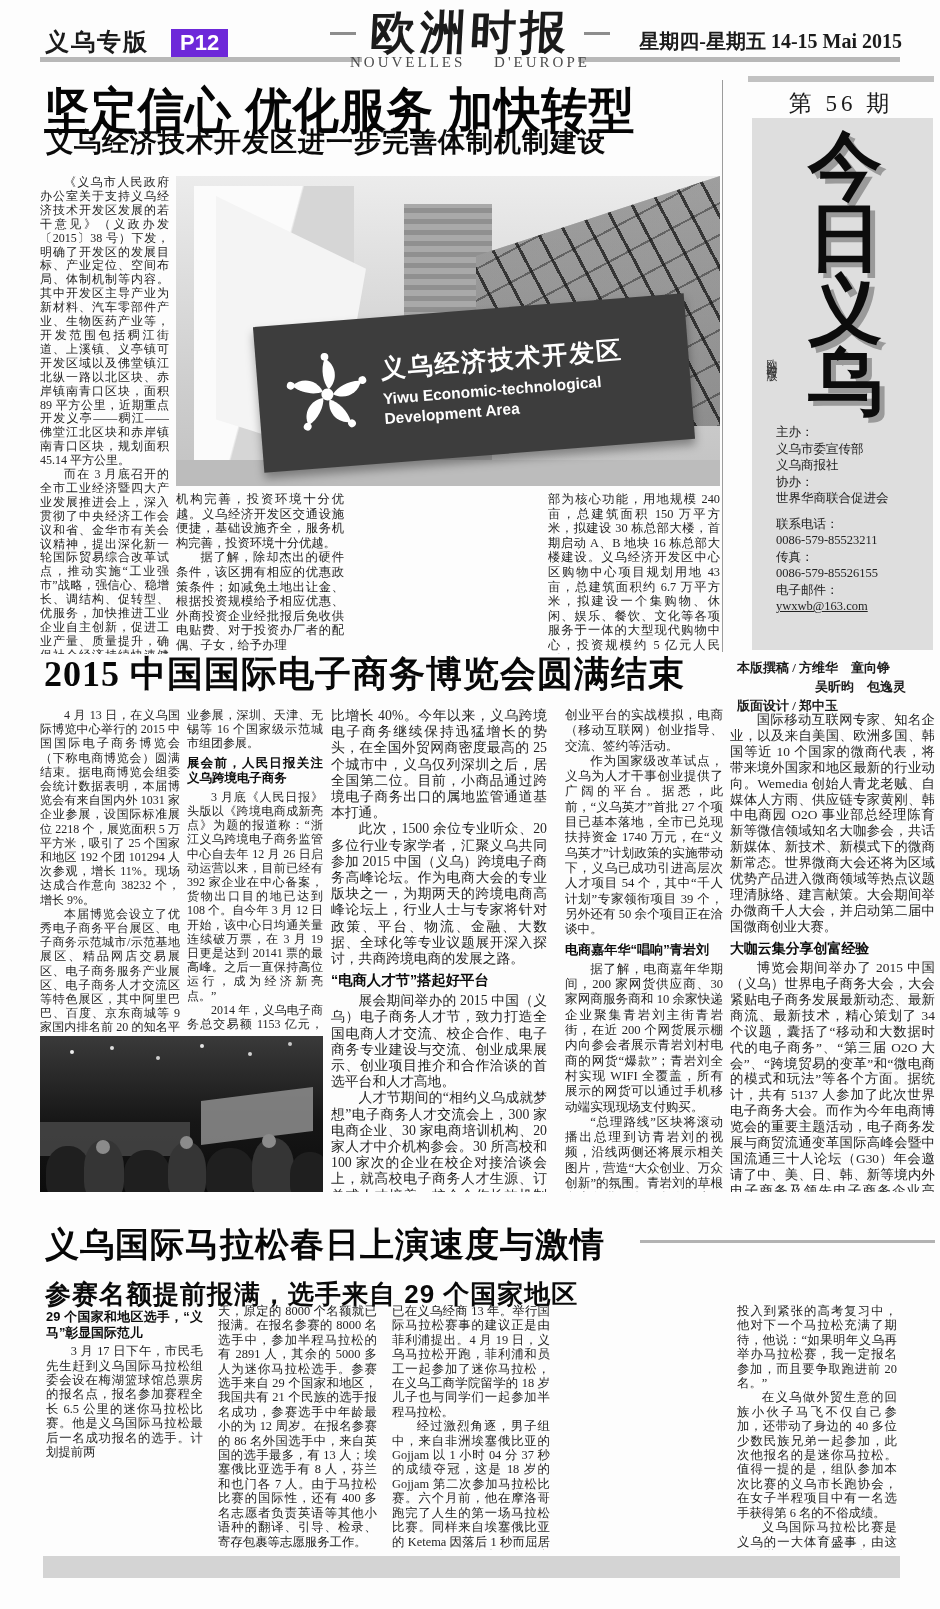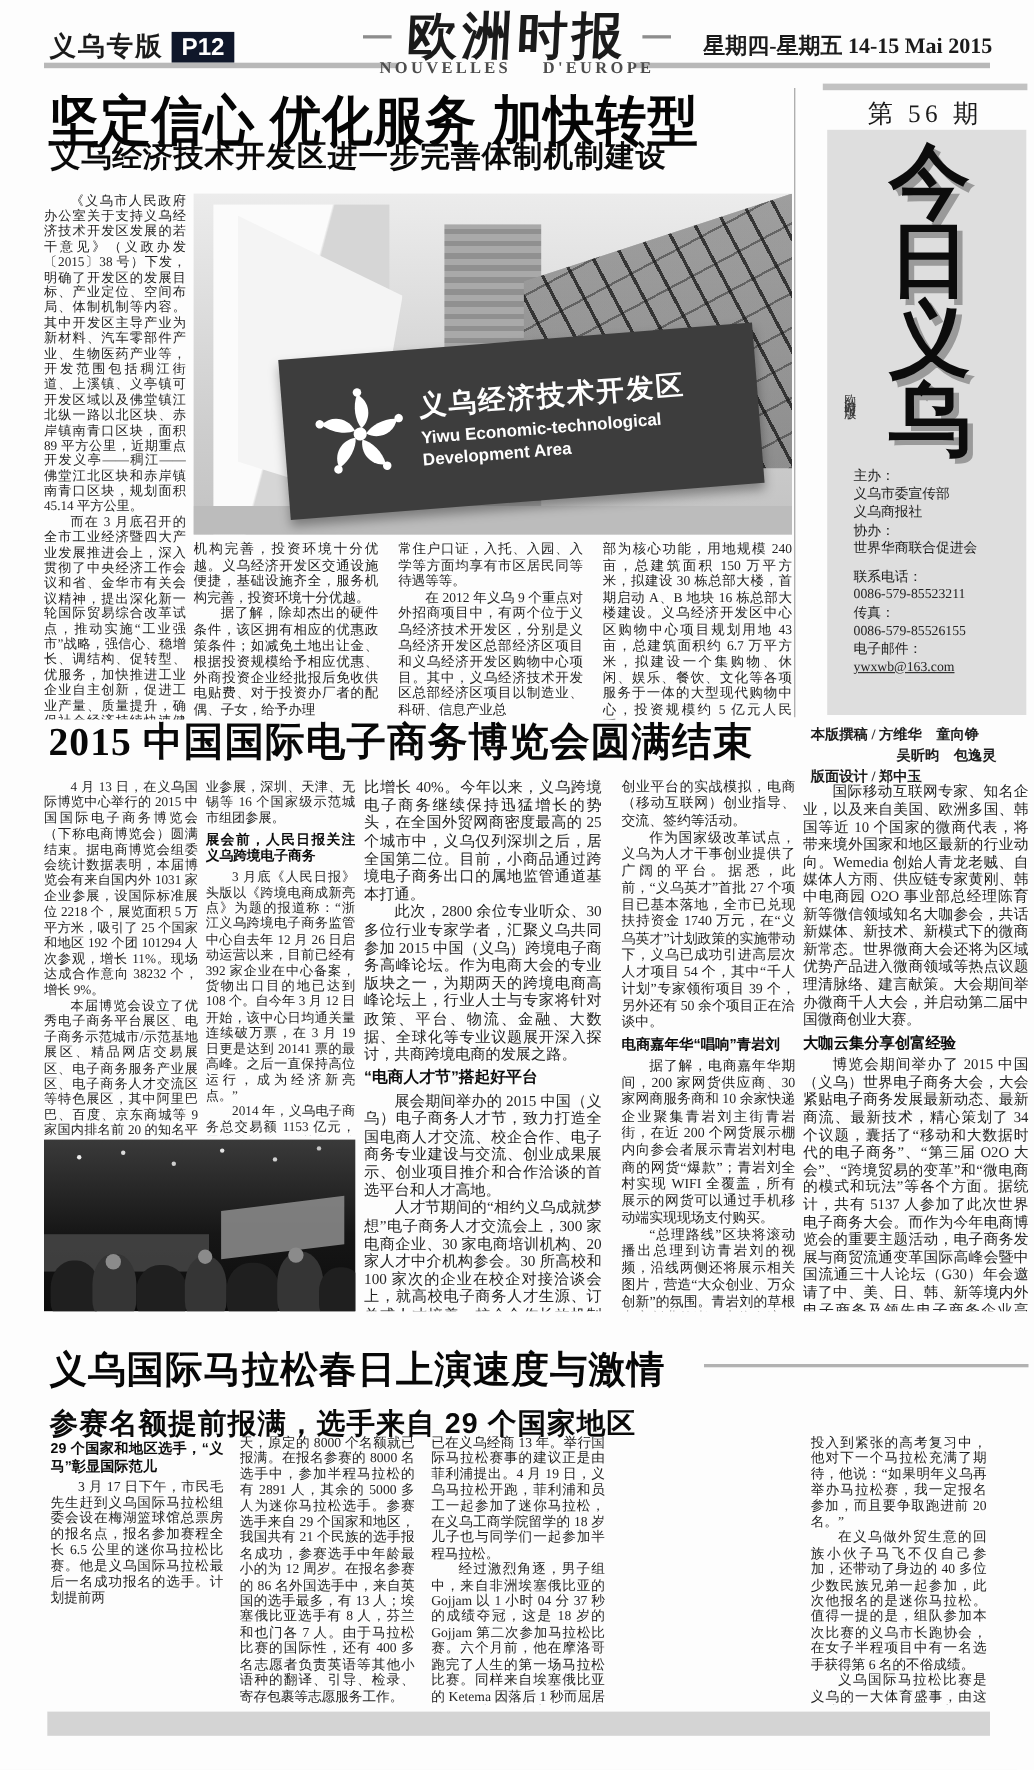--- a/index.html
+++ b/index.html
@@ -3,29 +3,29 @@
 <meta charset="utf-8">
 <style>
   html,body{margin:0;padding:0;background:#e9e9e9;}
   .page{position:relative;width:940px;height:1609px;background:#fdfdfd;margin:0 auto;
         font-family:"Liberation Serif","DejaVu Serif",serif;color:#1b1b1b;overflow:hidden;}
   .abs{position:absolute;}
   .sans{font-family:"Liberation Sans","DejaVu Sans",sans-serif;}
 
   
   .edition{left:45px;top:26px;font-weight:bold;font-size:24px;letter-spacing:2px;}
-  .edition .badge{display:inline-block;background:#0f172a;color:#fff;font-size:22px;
-                  font-weight:bold;padding:1px 9px;margin-left:7px;letter-spacing:0;}
+  .edition .badge{display:inline-block;background:#6d28d9;color:#fff;font-size:22px;
+                  font-weight:bold;padding:1px 9px;margin-left:22px;letter-spacing:0;}
   .rule-left{left:40px;top:57px;width:322px;height:5px;background:#b8b8b8;}
   .rule-right{left:578px;top:57px;width:322px;height:5px;background:#b8b8b8;}
   .masthead{left:355px;top:2px;width:230px;text-align:center;font-weight:900;font-size:46px;
             letter-spacing:4px;transform:skewX(-3deg);}
   .mast-dash{top:32px;width:26px;height:3px;background:#8d8d8d;}
   .masthead-sub{left:345px;top:54px;width:250px;text-align:center;font-size:15px;color:#4c4c4c;
-                letter-spacing:3px;word-spacing:22px;font-weight:bold;}
+                letter-spacing:3px;word-spacing:22px;}
   .dateline{left:612px;top:28px;width:290px;font-weight:bold;font-size:20px;text-align:right;}
 
   
   .a1-headline{left:44px;top:78px;width:690px;font-weight:900;font-size:46px;letter-spacing:1px;
                font-family:"Liberation Sans","DejaVu Sans",sans-serif;transform:scaleY(1.06);transform-origin:top left;color:#050505;}
   .a1-subheadline{left:46px;top:124px;width:660px;font-weight:bold;font-size:27px;letter-spacing:1px;color:#0a0a0a;}
 
   
   .rail-divider{left:722px;top:80px;width:1px;height:572px;background:#9c9c9c;}
   .rail-topbar{left:748px;top:76px;width:186px;height:6px;background:#c2c2c2;}
@@ -192,43 +192,39 @@
           <div>Development Area</div>
         </div>
       </div>
     </div>
   </div>
 
   <div class="col a1-colA">
     <p class="cont">机构完善，投资环境十分优越。义乌经济开发区交通设施便捷，基础设施齐全，服务机构完善，投资环境十分优越。</p>
     <p>据了解，除却杰出的硬件条件，该区拥有相应的优惠政策条件；如减免土地出让金、根据投资规模给予相应优惠、外商投资企业经批报后免收供电贴费、对于投资办厂者的配偶、子女，给予办理</p>
   </div>
-  <div class="col a1-colB">
-    <p class="cont">常住户口证，入托、入园、入学等方面均享有市区居民同等待遇等等。</p>
-    <p>在 2012 年义乌 9 个重点对外招商项目中，有两个位于义乌经济技术开发区，分别是义乌经济开发区总部经济区项目和义乌经济开发区购物中心项目。其中，义乌经济技术开发区总部经济区项目以制造业、科研、信息产业总</p>
-  </div>
   <div class="col a1-colC">
     <p class="cont">部为核心功能，用地规模 240 亩，总建筑面积 150 万平方米，拟建设 30 栋总部大楼，首期启动 A、B 地块 16 栋总部大楼建设。义乌经济开发区中心区购物中心项目规划用地 43 亩，总建筑面积约 6.7 万平方米，拟建设一个集购物、休闲、娱乐、餐饮、文化等各项服务于一体的大型现代购物中心，投资规模约 5 亿元人民币。</p>
   </div>
 
   <div class="abs a2-headline">2015 中国国际电子商务博览会圆满结束</div>
 
   <div class="col a2-col1">
     <p>4 月 13 日，在义乌国际博览中心举行的 2015 中国国际电子商务博览会（下称电商博览会）圆满结束。据电商博览会组委会统计数据表明，本届博览会有来自国内外 1031 家企业参展，设国际标准展位 2218 个，展览面积 5 万平方米，吸引了 25 个国家和地区 192 个团 101294 人次参观，增长 11%。现场达成合作意向 38232 个，增长 9%。</p>
     <p>本届博览会设立了优秀电子商务平台展区、电子商务示范城市/示范基地展区、精品网店交易展区、电子商务服务产业展区、电子商务人才交流区等特色展区，其中阿里巴巴、百度、京东商城等 9 家国内排名前 20 的知名平台企业参展，来自美国、俄罗斯、新加坡等 5 个国家的 9 家国外知名电商企</p>
   </div>
   <div class="col a2-col2">
     <p class="cont">业参展，深圳、天津、无锡等 16 个国家级示范城市组团参展。</p>
     <h4 class="subhd">展会前，人民日报关注义乌跨境电子商务</h4>
     <p>3 月底《人民日报》头版以《跨境电商成新亮点》为题的报道称：“浙江义乌跨境电子商务监管中心自去年 12 月 26 日启动运营以来，目前已经有 392 家企业在中心备案，货物出口目的地已达到 108 个。自今年 3 月 12 日开始，该中心日均通关量连续破万票，在 3 月 19 日更是达到 20141 票的最高峰。之后一直保持高位运行，成为经济新亮点。”</p>
     <p>2014 年，义乌电子商务总交易额 1153 亿元，同比增长 35%。其中，跨境快递日均出货 35 万票，同</p>
   </div>
   <div class="col a2-col3">
     <p class="cont">比增长 40%。今年以来，义乌跨境电子商务继续保持迅猛增长的势头，在全国外贸网商密度最高的 25 个城市中，义乌仅列深圳之后，居全国第二位。目前，小商品通过跨境电子商务出口的属地监管通道基本打通。</p>
-    <p>此次，2800 余位专业听众、30 多位行业专家学者，汇聚义乌共同参加 2015 中国（义乌）跨境电子商务高峰论坛。作为电商大会的专业版块之一，为期两天的跨境电商高峰论坛上，行业人士与专家将针对政策、平台、物流、金融、大数据、全球化等专业议题展开深入探讨，共商跨境电商的发展之路。</p>
+    <p>此次，1500 余位专业听众、20 多位行业专家学者，汇聚义乌共同参加 2015 中国（义乌）跨境电子商务高峰论坛。作为电商大会的专业版块之一，为期两天的跨境电商高峰论坛上，行业人士与专家将针对政策、平台、物流、金融、大数据、全球化等专业议题展开深入探讨，共商跨境电商的发展之路。</p>
     <h4 class="subhd">“电商人才节”搭起好平台</h4>
     <p>展会期间举办的 2015 中国（义乌）电子商务人才节，致力打造全国电商人才交流、校企合作、电子商务专业建设与交流、创业成果展示、创业项目推介和合作洽谈的首选平台和人才高地。</p>
     <p>人才节期间的“相约义乌成就梦想”电子商务人才交流会上，300 家电商企业、30 家电商培训机构、20 家人才中介机构参会。30 所高校和 100 家次的企业在校企对接洽谈会上，就高校电子商务人才生源、订单式人才培养、校企合作长效机制等内容进行深入的洽谈。在电商（移动互联网）创业体验馆则提供了进行电商（移动互联网）</p>
   </div>
   <div class="col a2-col4">
     <p class="cont">创业平台的实战模拟，电商（移动互联网）创业指导、交流、签约等活动。</p>
     <p>作为国家级改革试点，义乌为人才干事创业提供了广阔的平台。据悉，此前，“义乌英才”首批 27 个项目已基本落地，全市已兑现扶持资金 1740 万元，在“义乌英才”计划政策的实施带动下，义乌已成功引进高层次人才项目 54 个，其中“千人计划”专家领衔项目 39 个，另外还有 50 余个项目正在洽谈中。</p>
     <h4 class="subhd">电商嘉年华“唱响”青岩刘</h4>
     <p>据了解，电商嘉年华期间，200 家网货供应商、30 家网商服务商和 10 余家快递企业聚集青岩刘主街青岩街，在近 200 个网货展示棚内向参会者展示青岩刘村电商的网货“爆款”；青岩刘全村实现 WIFI 全覆盖，所有展示的网货可以通过手机移动端实现现场支付购买。</p>
     <p>“总理路线”区块将滚动播出总理到访青岩刘的视频，沿线两侧还将展示相关图片，营造“大众创业、万众创新”的氛围。青岩刘的草根电商创业故事，也将在这一区块集中展示。</p>

